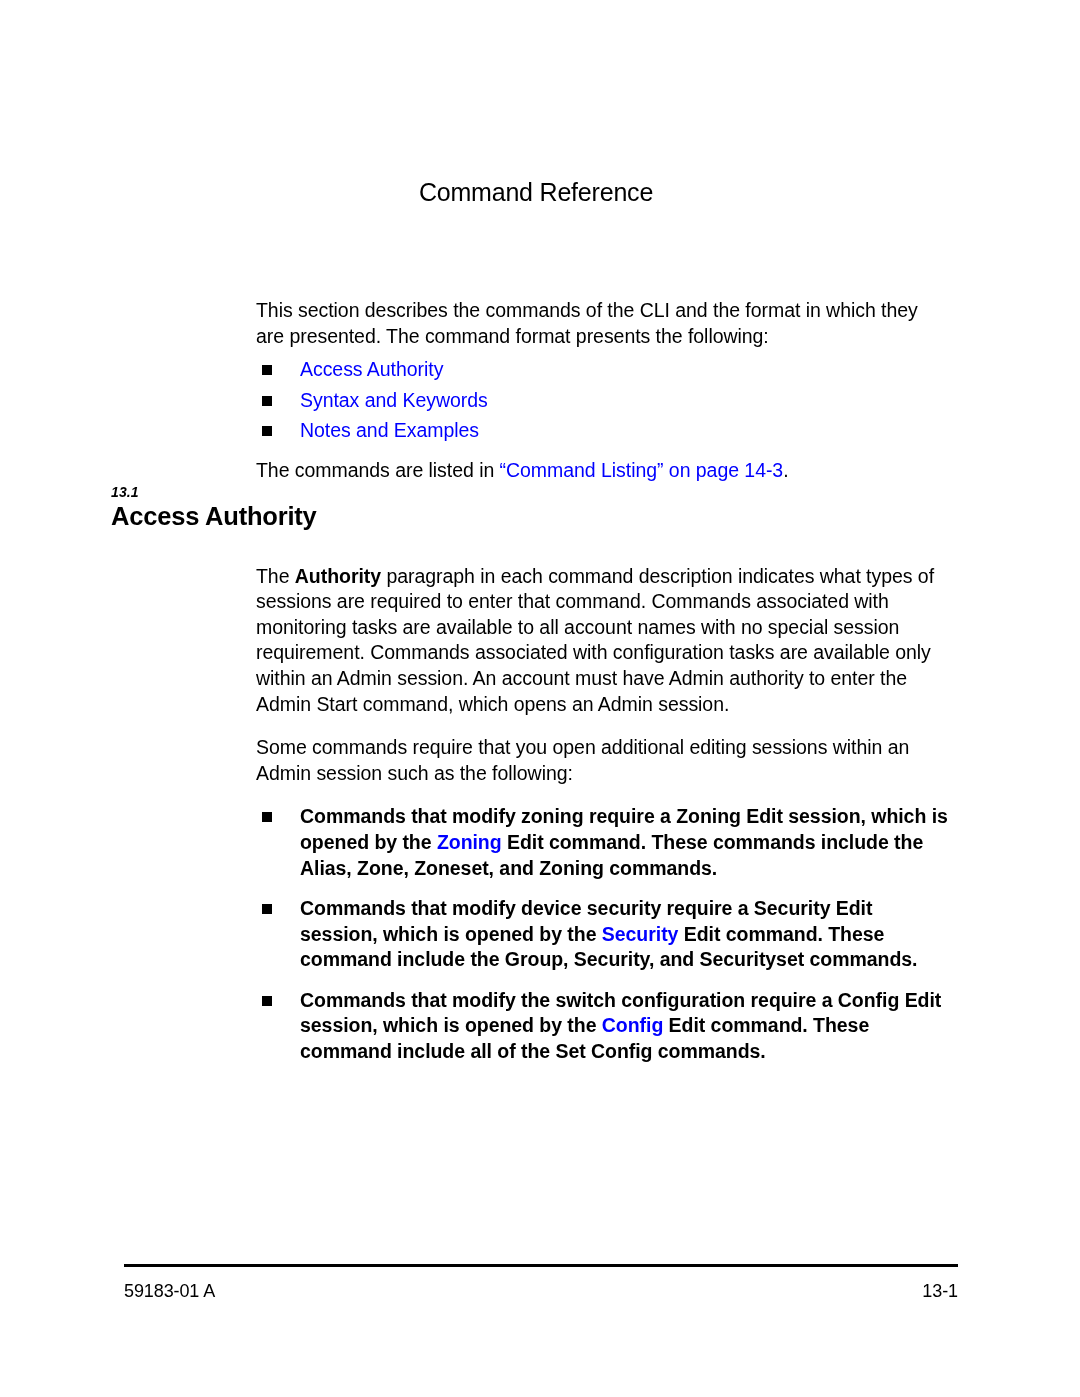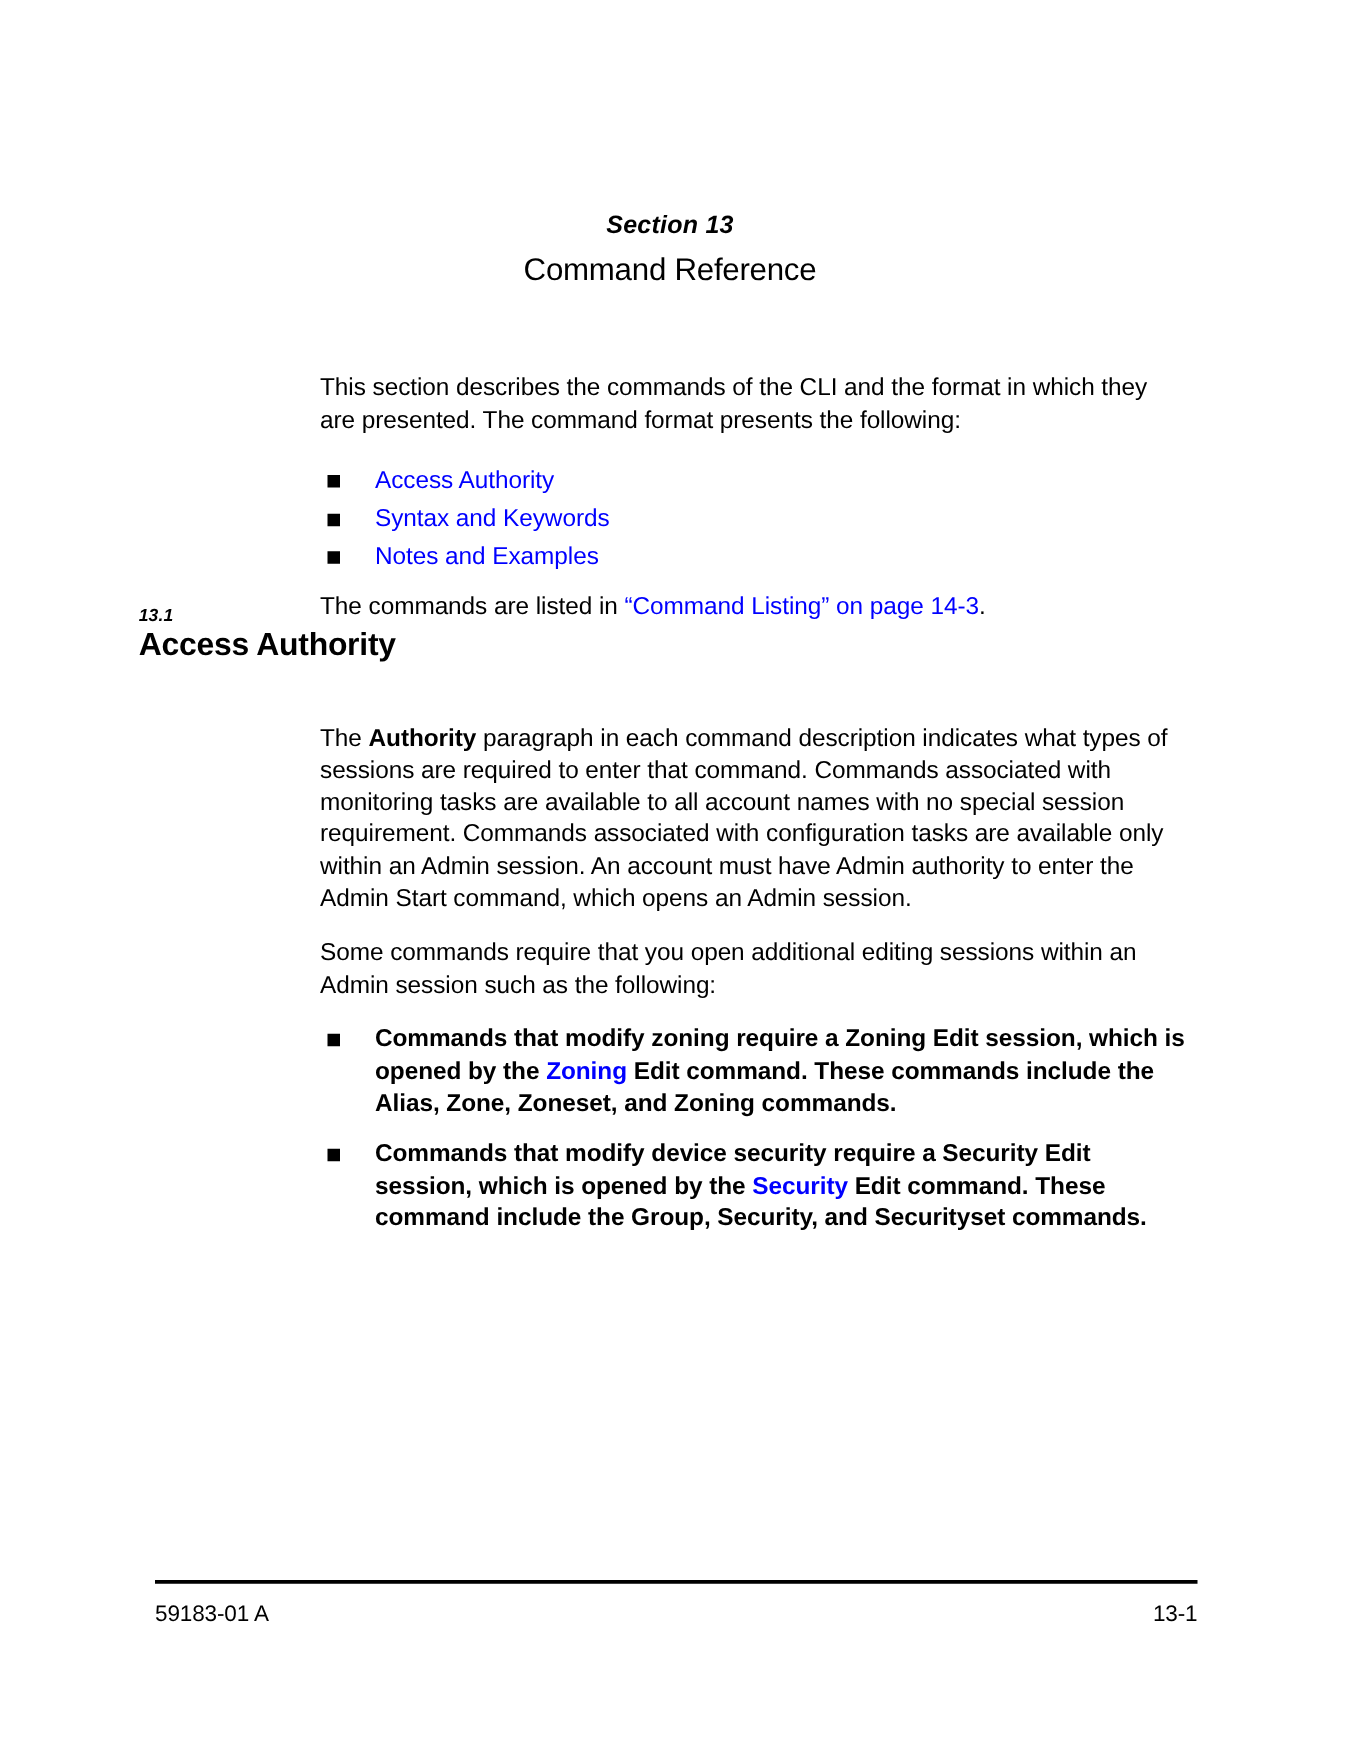--- a/index.html
+++ b/index.html
@@ -50,21 +50,21 @@
     left: 256px;
     top: 298px;
     width: 694px;
   }
   p.para {
     font-size: 19.5px;
     line-height: 25.6px;
     margin: 0 0 18px 0;
     letter-spacing: -0.05px;
   }
-  p.para.tight { margin-bottom: 23px; }
+  p.para.tight { margin-bottom: 8px; }
   .bold { font-weight: bold; }
   .link {
     color: #0000ff;
   }
 
   
   ul.blist {
     list-style: none;
     margin: 0;
     padding: 0;
@@ -142,21 +142,20 @@
     line-height: 22px;
     letter-spacing: -0.1px;
   }
 </style>
 </head>
 <body>
 
 <div class="page">
 
   <div class="section-head">
-    <div class="section-eyebrow">Section 13</div>
     <div class="section-title">Command Reference</div>
   </div>
 
   <div class="head-block">
     <div class="head-num">13.1</div>
     <div class="head-text">Access Authority</div>
   </div>
 
   <div class="body-col">
 
@@ -184,20 +183,23 @@
     <p class="para"><span>The </span><span class="bold">Authority</span><span> paragraph in each command description indicates what types of sessions are required to enter that command. Commands associated with monitoring tasks are available to all account names with no special session requirement. Commands associated with configuration tasks are available only within an Admin session. An account must have Admin authority to enter the Admin Start command, which opens an Admin session.</span></p>
 
     <p class="para">Some commands require that you open additional editing sessions within an Admin session such as the following:</p>
 
     <ul class="blist sub-list">
       <li>
         <span class="sq"></span><span>Commands that modify zoning require a Zoning Edit session, which is opened by the </span><span class="link">Zoning</span><span> Edit command. These commands include the Alias, Zone, Zoneset, and Zoning commands.</span>
       </li>
       <li>
         <span class="sq"></span><span>Commands that modify device security require a Security Edit session, which is opened by the </span><span class="link">Security</span><span> Edit command. These command include the Group, Security, and Securityset commands.</span>
+      </li>
+      <li>
+        <span class="sq"></span><span>Commands that modify the switch configuration require a Config Edit session, which is opened by the </span><span class="link">Config</span><span> Edit command. These command include all of the Set Config commands.</span>
       </li>
     </ul>
 
   </div>
 
   <div class="footer-rule"></div>
   <div class="footer">
     <span>59183-01 A</span>
     <span>13-1</span>
   </div>

